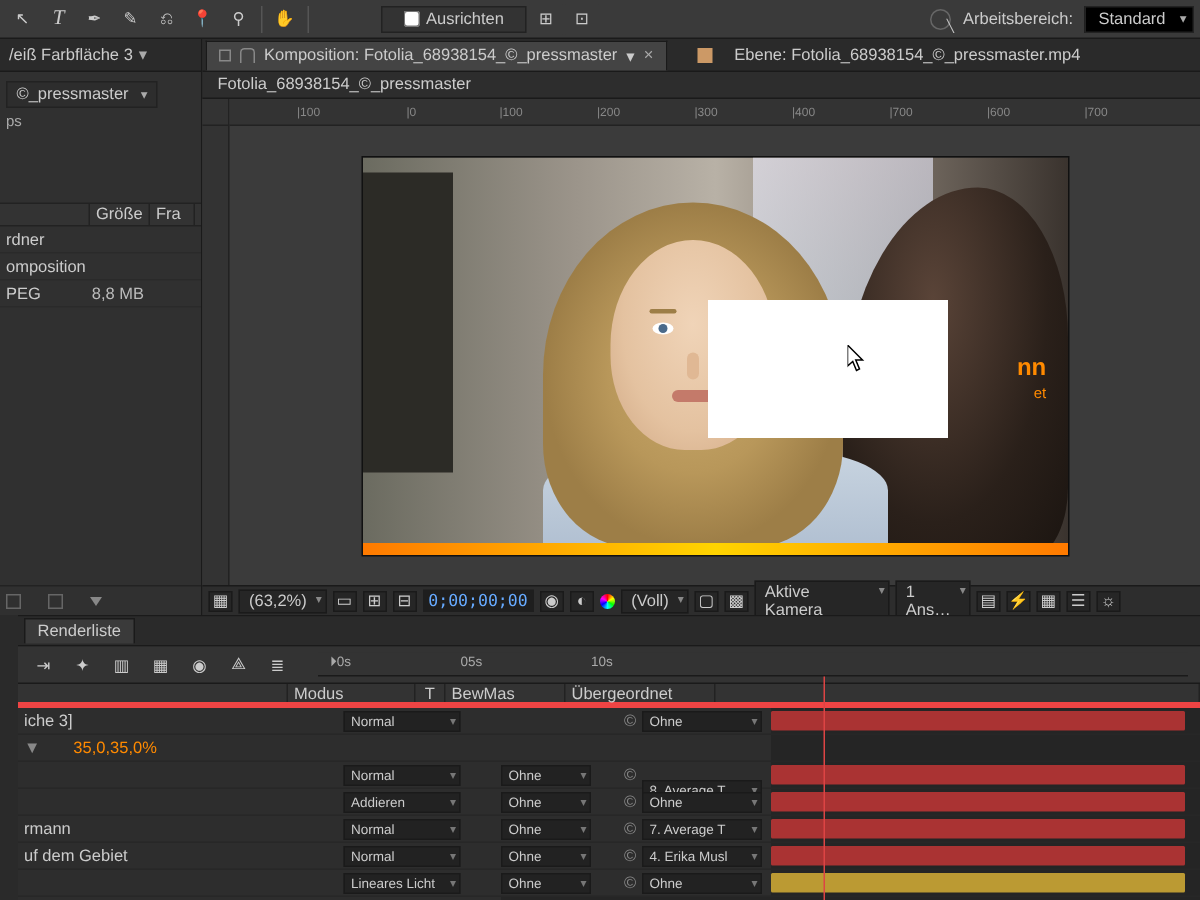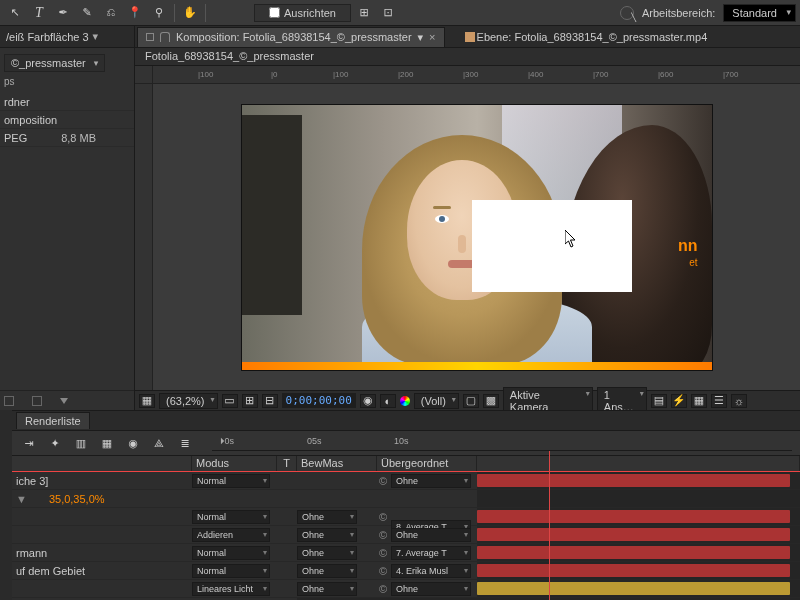--- a/index.html
+++ b/index.html
@@ -31,21 +31,21 @@
 .sq { width:10px; height:10px; border:1px solid #666; }
 .tri { width:0;height:0;border-left:4px solid transparent;border-right:4px solid transparent;border-top:6px solid #888; }
 
 
 .center-col { position:absolute; left:135px; right:0; top:26px; bottom:190px; background:#2a2a2a; }
 .comp-tabs { height:22px; display:flex; align-items:center; background:#2a2a2a; border-bottom:1px solid #1a1a1a; }
 .comp-tab { height:20px; background:#3a3a3a; border:1px solid #1a1a1a; border-bottom:none; padding:2px 8px; display:flex; align-items:center; gap:6px; font-size:10px; margin-left:2px; }
 .comp-tab.active { background:#444; }
 .lock-ico { width:10px;height:10px;border:1px solid #888;border-bottom:none;border-radius:3px 3px 0 0; }
 .comp-tab .x { color:#aaa; cursor:pointer; }
-.layer-tab-area { margin-left:20px; font-size:10px; color:#888; display:flex; align-items:center; gap:2px; }
+.layer-tab-area { margin-left:20px; font-size:10px; color:#888; display:flex; align-items:center; gap:15px; }
 .layer-tab-area .sqm { width:10px;height:10px;background:#c96; }
 .breadcrumb { height:18px; background:#2d2d2d; border-bottom:1px solid #1a1a1a; padding:2px 10px; font-size:10px; color:#aaa; }
 .viewer { position:absolute; top:40px; left:0; right:0; bottom:20px; background:#3b3b3b; }
 .ruler-h { position:absolute; top:0; left:18px; right:0; height:18px; background:#333; border-bottom:1px solid #222; overflow:hidden; }
 .ruler-v { position:absolute; top:18px; left:0; width:18px; bottom:0; background:#333; border-right:1px solid #222; }
 .ruler-corner { position:absolute; top:0; left:0; width:18px; height:18px; background:#333; border-right:1px solid #222; border-bottom:1px solid #222; }
 .ruler-tick { position:absolute; top:4px; font-size:8px; color:#888; }
 .canvas-wrap { position:absolute; top:18px; left:18px; right:0; bottom:0; display:flex; align-items:center; justify-content:center; overflow:hidden; }
 .canvas { width:470px; height:265px; background:#222; position:relative; box-shadow:0 0 0 1px #111; overflow:hidden; }
 
@@ -77,29 +77,29 @@
 .vf-btn { width:16px; height:14px; background:#262626; border:1px solid #1a1a1a; display:flex; align-items:center; justify-content:center; }
 .vf-tc { background:#1e1e1e; color:#6af; padding:1px 4px; font-family:monospace; }
 .color-dot { width:10px;height:10px;border-radius:50%;background:conic-gradient(red,yellow,lime,cyan,blue,magenta,red); }
 
 
 .bottom-panel { position:absolute; left:12px; right:0; bottom:0; height:190px; background:#2d2d2d; border-top:1px solid #1a1a1a; }
 .bp-tabs { height:20px; display:flex; align-items:center; background:#2a2a2a; border-bottom:1px solid #1a1a1a; padding-left:4px; }
 .bp-tab { padding:2px 8px; background:#3a3a3a; border:1px solid #1a1a1a; border-bottom:none; font-size:10px; }
 .bp-toolbar { height:25px; background:#333; border-bottom:1px solid #1a1a1a; display:flex; align-items:center; justify-content:flex-end; gap:8px; padding:0 8px; }
 .bp-tool { width:18px; height:16px; display:flex; align-items:center; justify-content:center; }
-.bp-headers { height:16px; display:flex; background:#333; border-bottom:1px solid #ef4444; font-size:10px; color:#999;justify-content:flex-end; }
+.bp-headers { height:16px; display:flex; background:#333; border-bottom:4px solid #ef4444; font-size:10px; color:#999;justify-content:flex-end; }
 .bp-headers > div { border-right:1px solid #222; padding:1px 4px; }
 .col-name { width:180px; } .col-mode { width:85px; } .col-t { width:20px; text-align:center; } .col-bew { width:80px; } .col-parent { width:100px; }
 .time-ruler { flex:1; position:relative; background:#333; height:16px; overflow:hidden; border-bottom:1px solid #1a1a1a; }
 .time-tick { position:absolute; top:1px; font-size:9px; color:#aaa; }
 .tl-rows { overflow:hidden; }
 .tl-row { display:flex; height:18px; align-items:center; border-bottom:1px solid #272727; font-size:10px; }
 .tl-row .col-name { width:180px; padding-left:4px; display:flex; align-items:center; gap:4px; }
-.tl-row .col-mode { width:85px; }
+.tl-row .col-mode { width:85px;margin-left:37px; }
 .tl-row .col-t { width:20px; }
 .tl-row .col-bew { width:80px; }
 .tl-row .col-parent { width:100px; }
 .sm-dd { width:70px; height:14px; background:#222; border:1px solid #1a1a1a; padding:0 4px; position:relative; font-size:9px; line-height:12px; }
 .sm-dd::after { content:"▾"; position:absolute; right:2px; top:0; font-size:8px; color:#777; }
 .link-ico { width:12px; text-align:center; color:#888; }
 .bar-area { flex:1; position:relative; height:100%; background:#252525; }
 .bar { position:absolute; left:0; right:10px; top:2px; bottom:2px; border-radius:1px; }
 .bar.red { background:#a33; } .bar.yellow { background:#bb9a33; }
 .scale-link { color:#ff8a00; padding-left:18px; }
@@ -137,20 +137,25 @@
 <div class="left-col">
   <div class="left-tab">
     <span class="left-tab-title">/eiß Farbfläche 3</span>
     <span class="left-tab-dd">▾</span>
   </div>
   <div class="left-body">
     <div class="left-dd">
         <span>©_pressmaster</span>
       </div>
     <div class="left-line">ps</div>
+  </div>
+  <div class="left-headers">
+    <div class="c1"></div>
+    <div class="c2">Größe</div>
+    <div class="c3">Fra</div>
   </div>
   <div class="left-rows">
     <div class="row">
         <span class="c1">rdner</span>
         <span class="c2"></span>
       </div>
     <div class="row">
         <span class="c1">omposition</span>
         <span class="c2"></span>
       </div>

